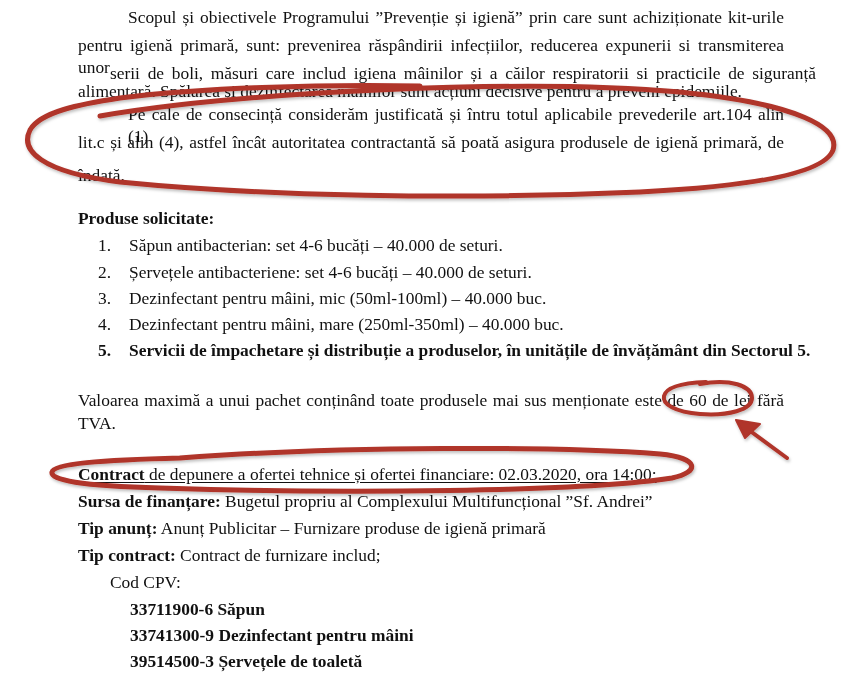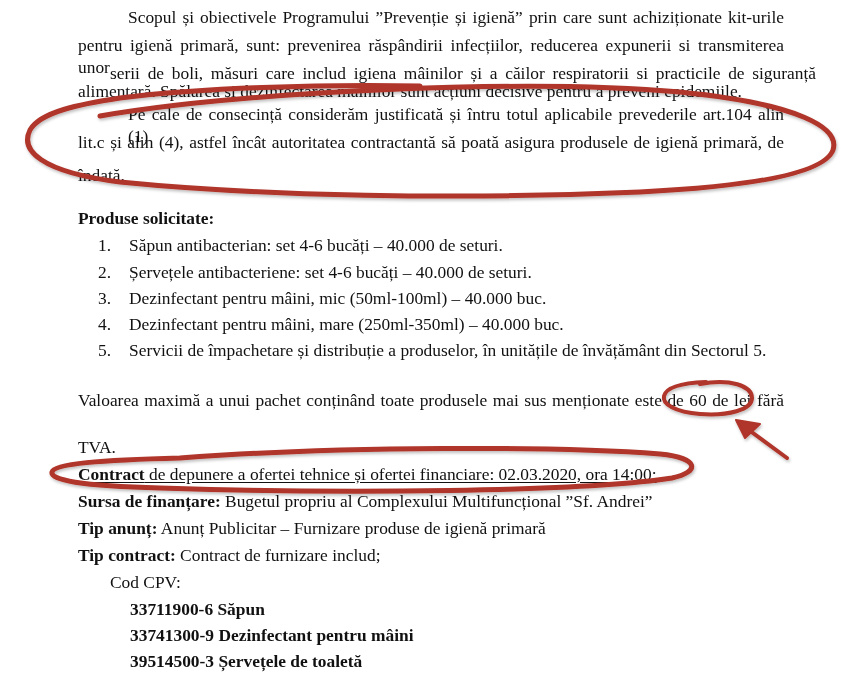--- a/index.html
+++ b/index.html
@@ -70,30 +70,30 @@
   </div>
   <div class="line li" style="top:261px;">
     <span class="num">2.</span><span>Șervețele antibacteriene: set 4-6 bucăți – 40.000 de seturi.</span>
   </div>
   <div class="line li" style="top:287px;">
     <span class="num">3.</span><span>Dezinfectant pentru mâini, mic (50ml-100ml) – 40.000 buc.</span>
   </div>
   <div class="line li" style="top:313px;">
     <span class="num">4.</span><span>Dezinfectant pentru mâini, mare (250ml-350ml) – 40.000 buc.</span>
   </div>
-  <div class="line li" style="top:339px;">
+  <div class="line li" style="top:339px;font-weight:bold;">
     <span class="num">5.</span><span>Servicii de împachetare și distribuție a produselor, în unitățile de învățământ din Sectorul 5.</span>
   </div>
 
   <div class="line justify" style="top:389px;">
     <span>Valoarea maximă a unui pachet conținând toate produsele mai sus menționate este</span>
     <span>de 60 de lei</span>
     <span>fără</span>
   </div>
-  <div class="line" style="top:412px;margin-top:24px;">TVA.</div>
+  <div class="line" style="top:412px;">TVA.</div>
 
   <div class="line u" style="top:463px;">
     <span class="b">Contract</span><span> de depunere a ofertei tehnice și ofertei financiare: 02.03.2020, ora 14:00;</span>
   </div>
   <div class="line" style="top:490px;">
     <span class="b">Sursa de finanțare:</span><span> Bugetul propriu al Complexului Multifuncțional ”Sf. Andrei”</span>
   </div>
   <div class="line" style="top:517px;">
     <span class="b">Tip anunț:</span><span> Anunț Publicitar – Furnizare produse de igienă primară</span>
   </div>

